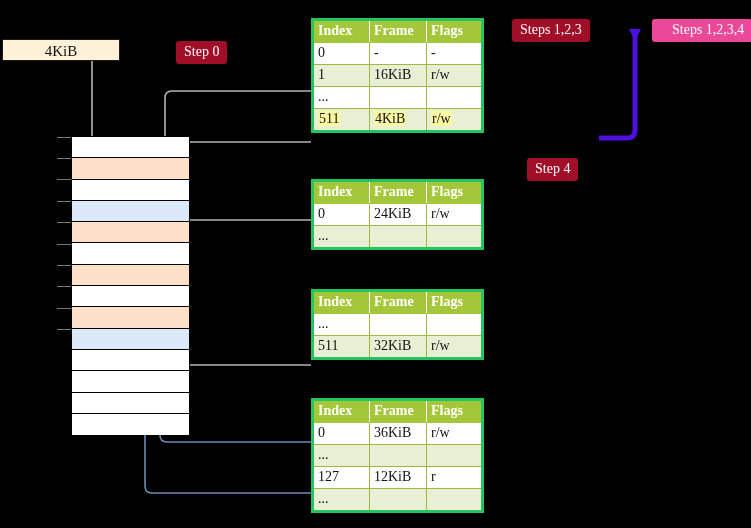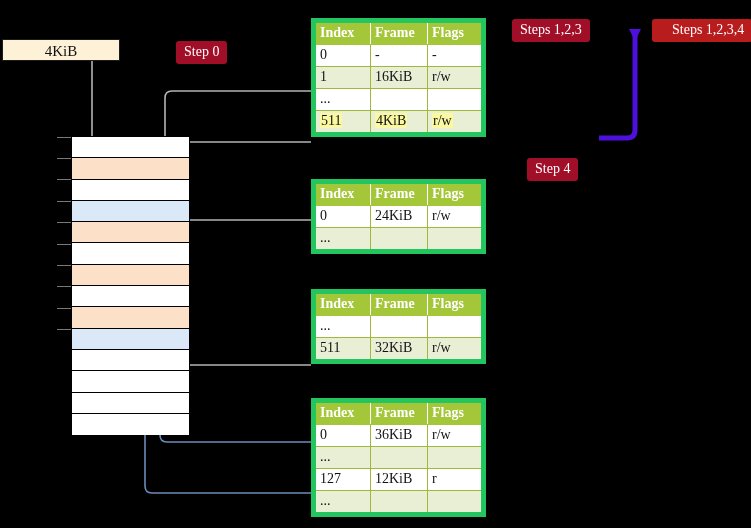--- a/index.html
+++ b/index.html
@@ -80,33 +80,33 @@
   .badge {
     position: absolute;
     color: #ffffff;
     font-size: 14px;
     line-height: 1;
     padding: 4px 8px 5px 8px;
     border-radius: 3px;
     white-space: nowrap;
   }
   .badge-red    { background: #a10e28; }
-  .badge-purple { background: #b91c1c; padding-left: 20px; }
+  .badge-purple { background: #ec4899; padding-left: 20px; }
 
   #step0-badge  { left: 176px; top: 41px; }
   #step4-badge  { left: 527px; top: 158px; }
   #steps123-badge   { left: 512px; top: 19px; }
   #steps1234-badge  { left: 652px; top: 19px; }
 
   
   .ptable {
     position: absolute;
     width: 170px;
     border-collapse: collapse;
-    border: 5px solid #22c55e;
+    border: 3px solid #22c55e;
     background: #f97316;
     table-layout: fixed;
   }
   .ptable th, .ptable td {
     border: 1px solid #9cb93b;
     font-size: 14px;
     padding: 2px 4px 3px 4px;
     height: 19px;
     box-sizing: border-box;
     text-align: left;

